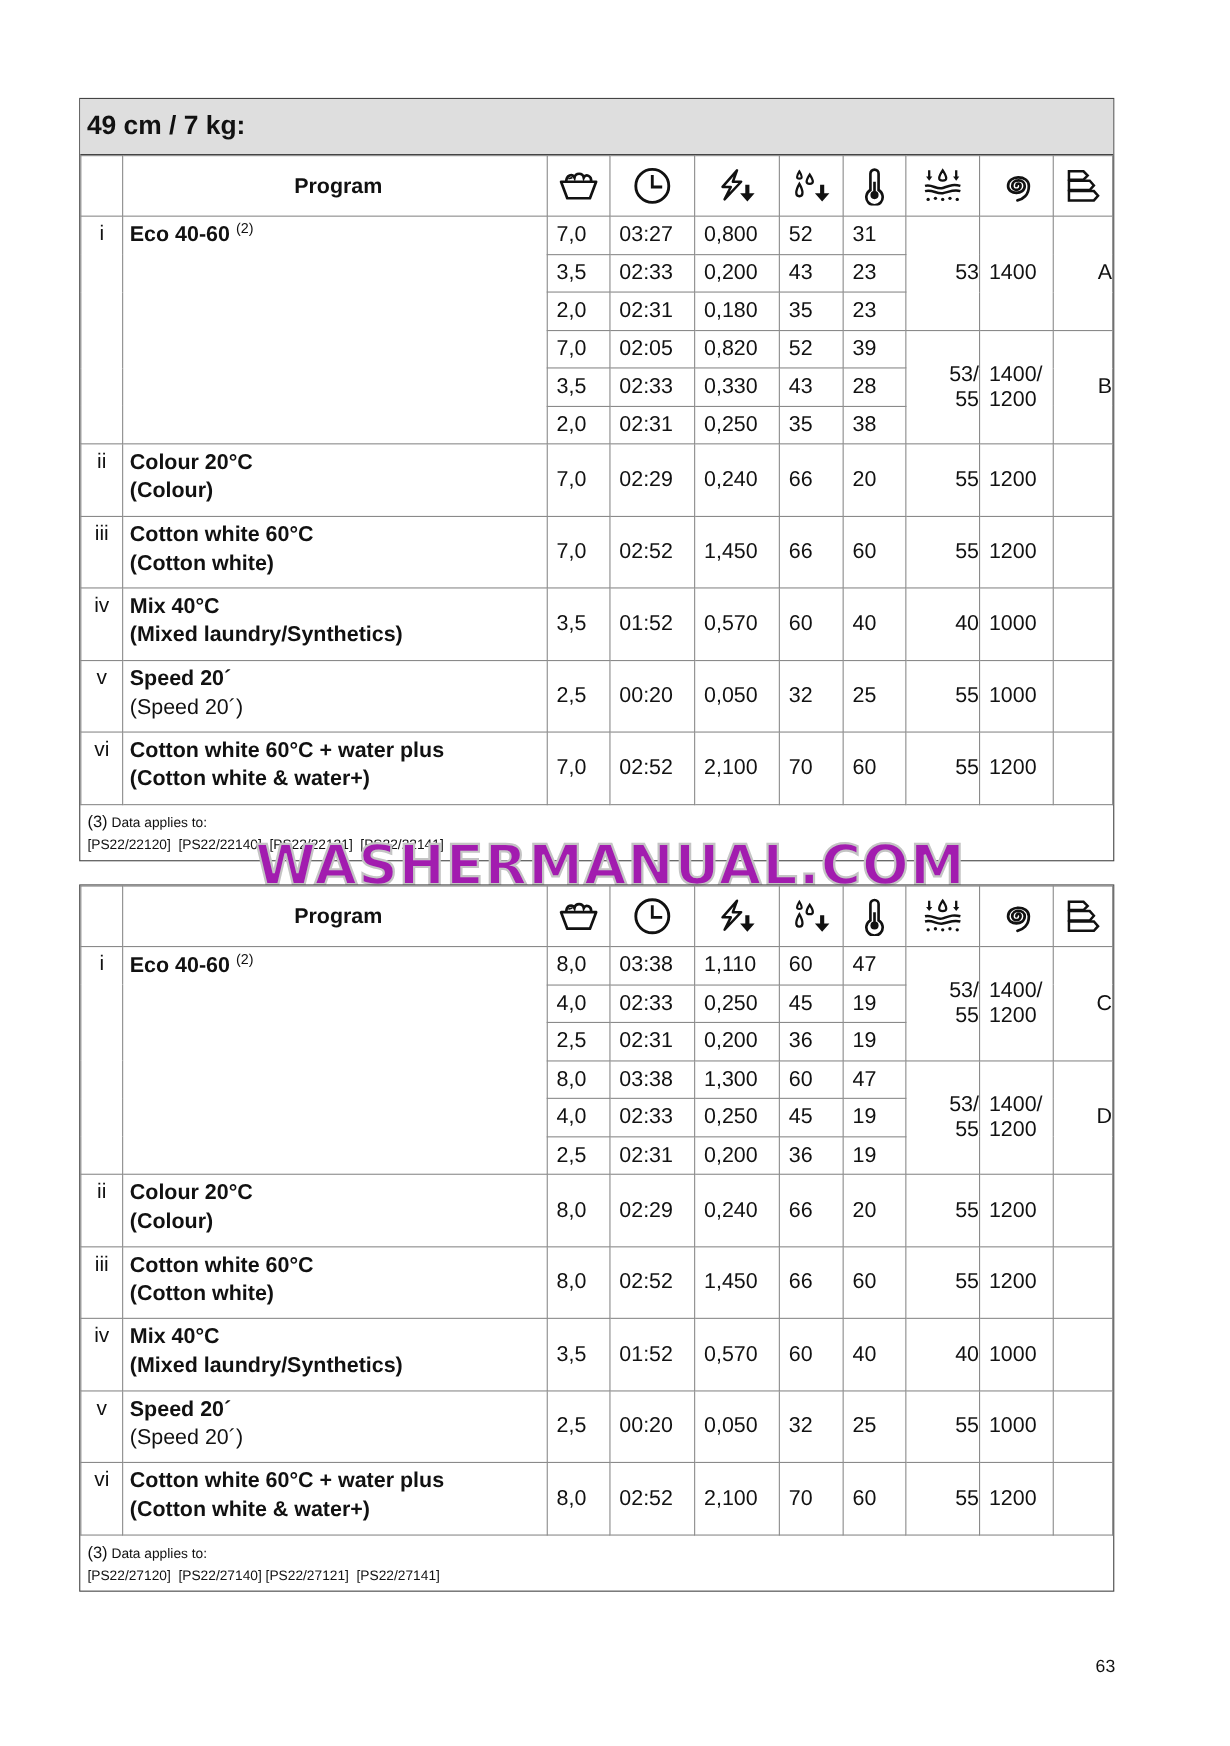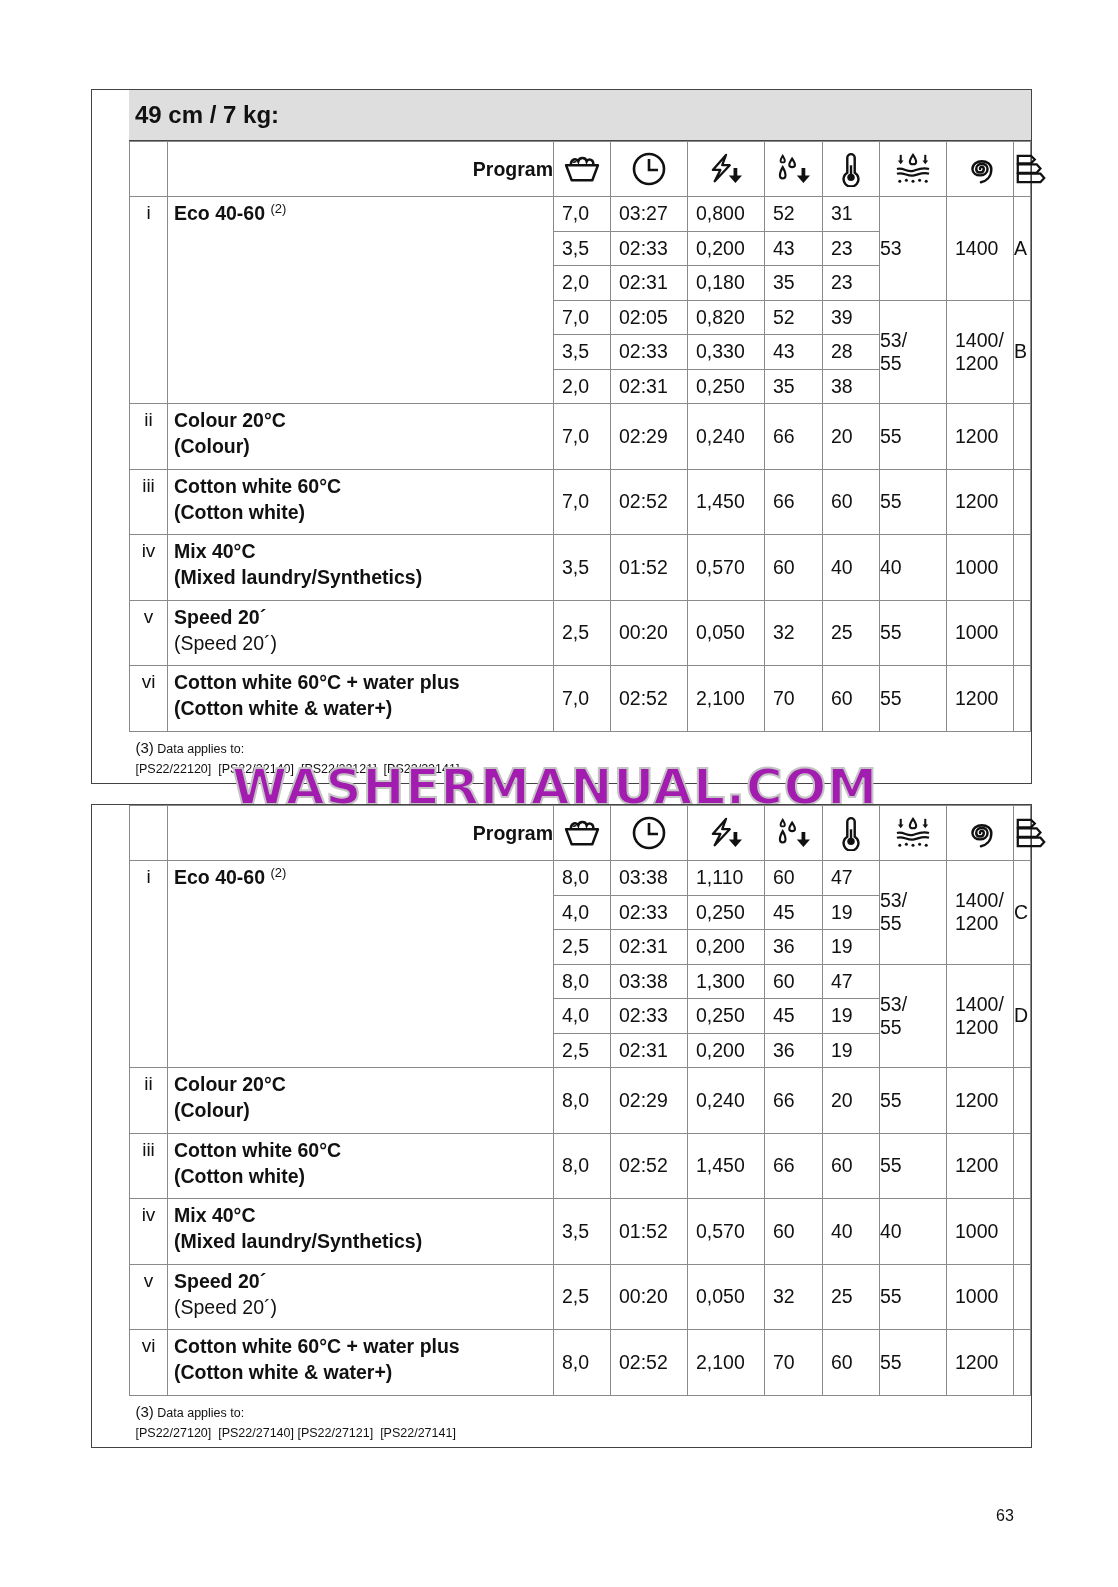--- a/index.html
+++ b/index.html
@@ -1,32 +1,32 @@
 <!DOCTYPE html>
 <html><head>
 <meta charset="utf-8">
 <style>
   html, body { margin: 0; padding: 0; background: #ffffff; }
   body {
     width: 1118px; height: 1587px; position: relative; overflow: hidden;
     font-family: "Liberation Sans", "DejaVu Sans", sans-serif; color: #111;
   }
-  .block { position: absolute; left: 91px; width: 941px; border: 1.5px solid #444; box-sizing: border-box; padding-left: 37px; }
+  .block { position: absolute; left: 72px; width: 941px; border: 1.5px solid #444; box-sizing: border-box; }
   .block-title {
     background: #dedede; height: 50px; border-bottom: 1.5px solid #444;
     font-weight: bold; font-size: 24px; line-height: 50px; padding-left: 6px;
   }
   table { border-collapse: collapse; width: 100%; table-layout: fixed; }
   td, th { border: 1px solid #8a8a8a; padding: 0; vertical-align: middle; font-size: 19.5px; }
   tr.sep > td { border-top: 1.5px solid #555; }
-  th { font-weight: bold; text-align: right; height: 54px; }
+  th { font-weight: bold; text-align: center; height: 54px; }
   .c-idx { width: 38px; text-align: center; vertical-align: top; padding-top: 5px; font-size: 19px; }
   .c-prog { width: 386px; padding-left: 6px; vertical-align: top; padding-top: 3px; margin-left: 24px; }
   .c-num { text-align: left; padding-left: 8px; }
-  td.c-center { text-align: left; padding-left: 0; }
+  td.c-center { text-align: right; padding-left: 0; }
   .prog-name { font-weight: bold; line-height: 26px; }
   .prog-sub { line-height: 26px; }
   .prog-sub.bold { font-weight: bold; }
   .prog-sub.plain { font-weight: normal; }
   sup { font-weight: normal; font-size: 13px; }
   .row-s td { height: 33.5px; }
   .row-d td { height: 59.5px; }
   .icon-cell { text-align: center; }
   .icon-cell svg { display: inline-block; vertical-align: middle; }
   .footnote td { border: none; border-top: 1.5px solid #555; padding: 6px 0 4px 6px; font-size: 12.5px; line-height: 20px; margin-left: 48px; }

